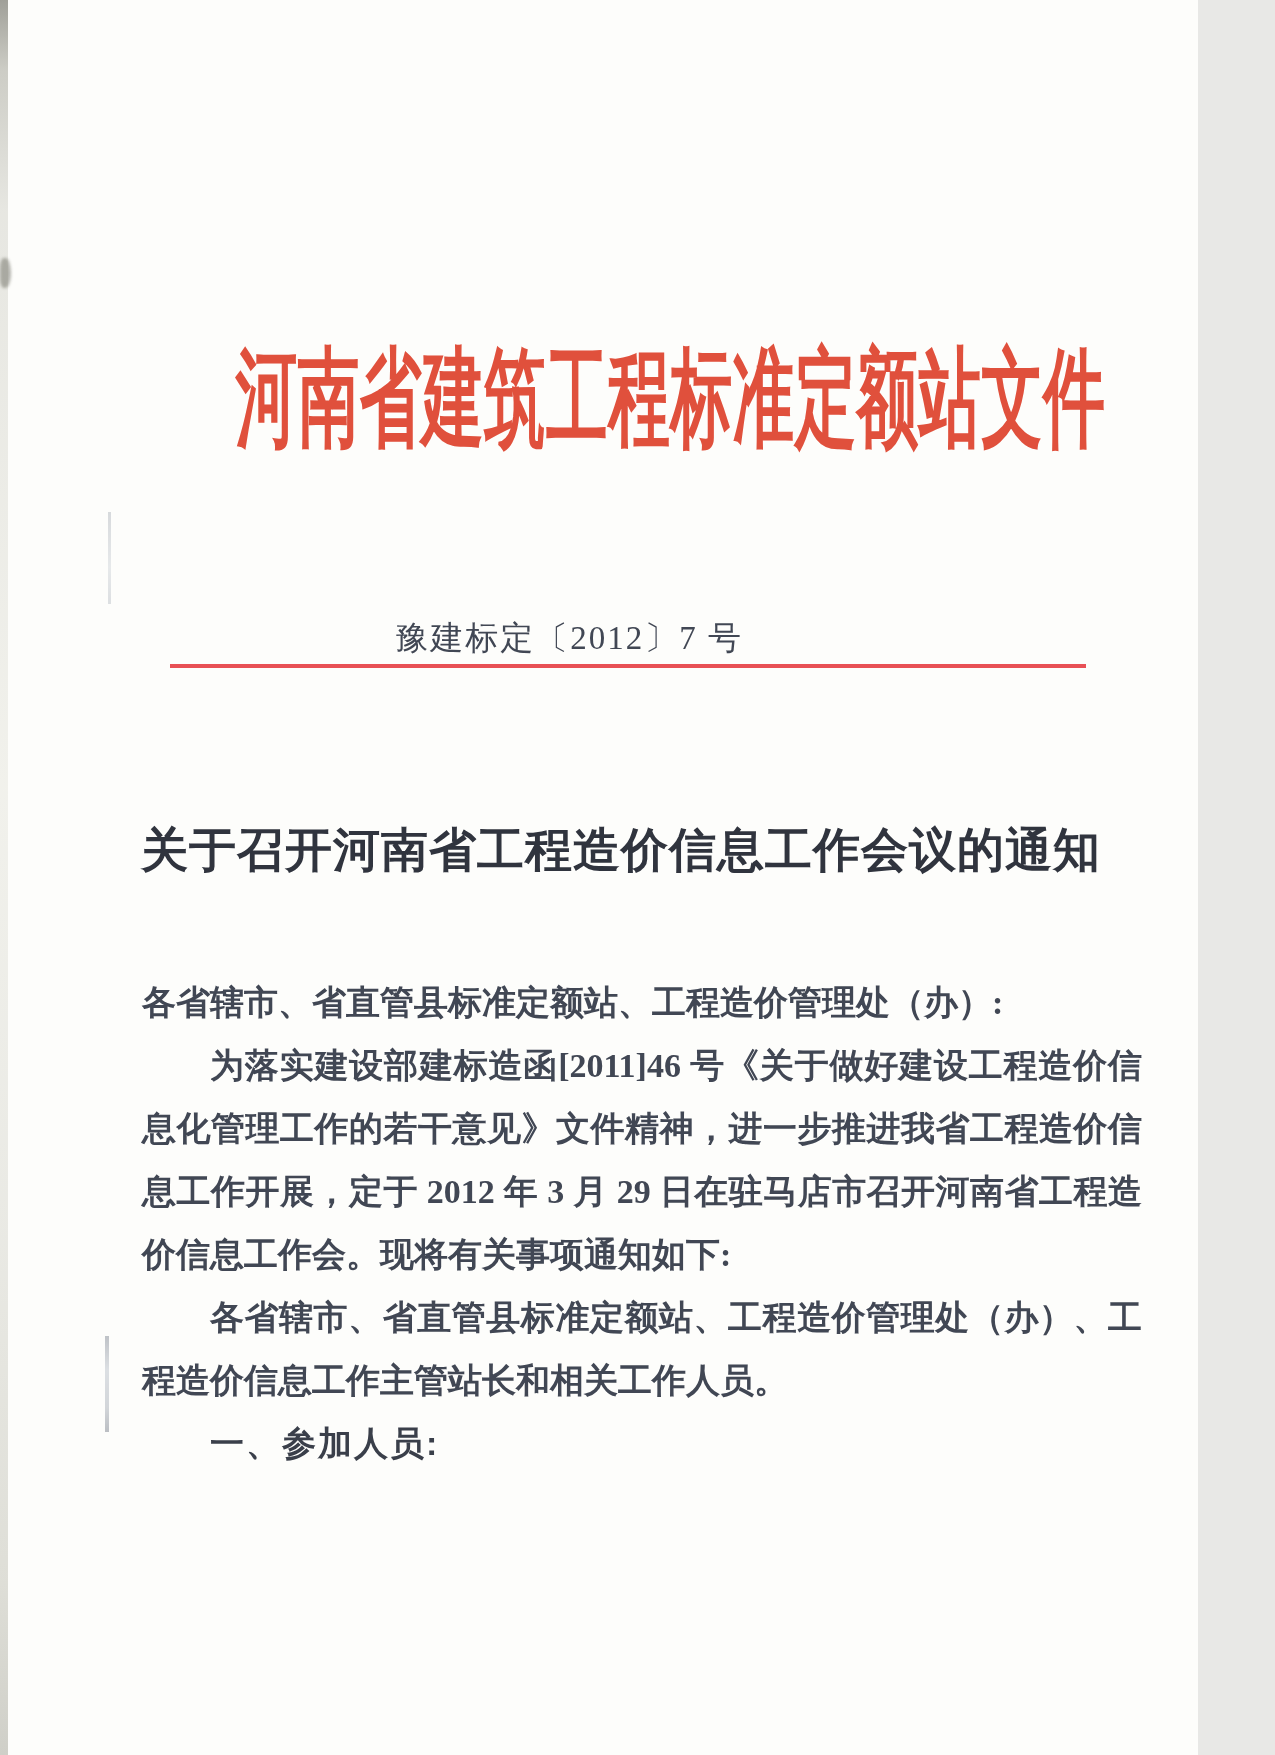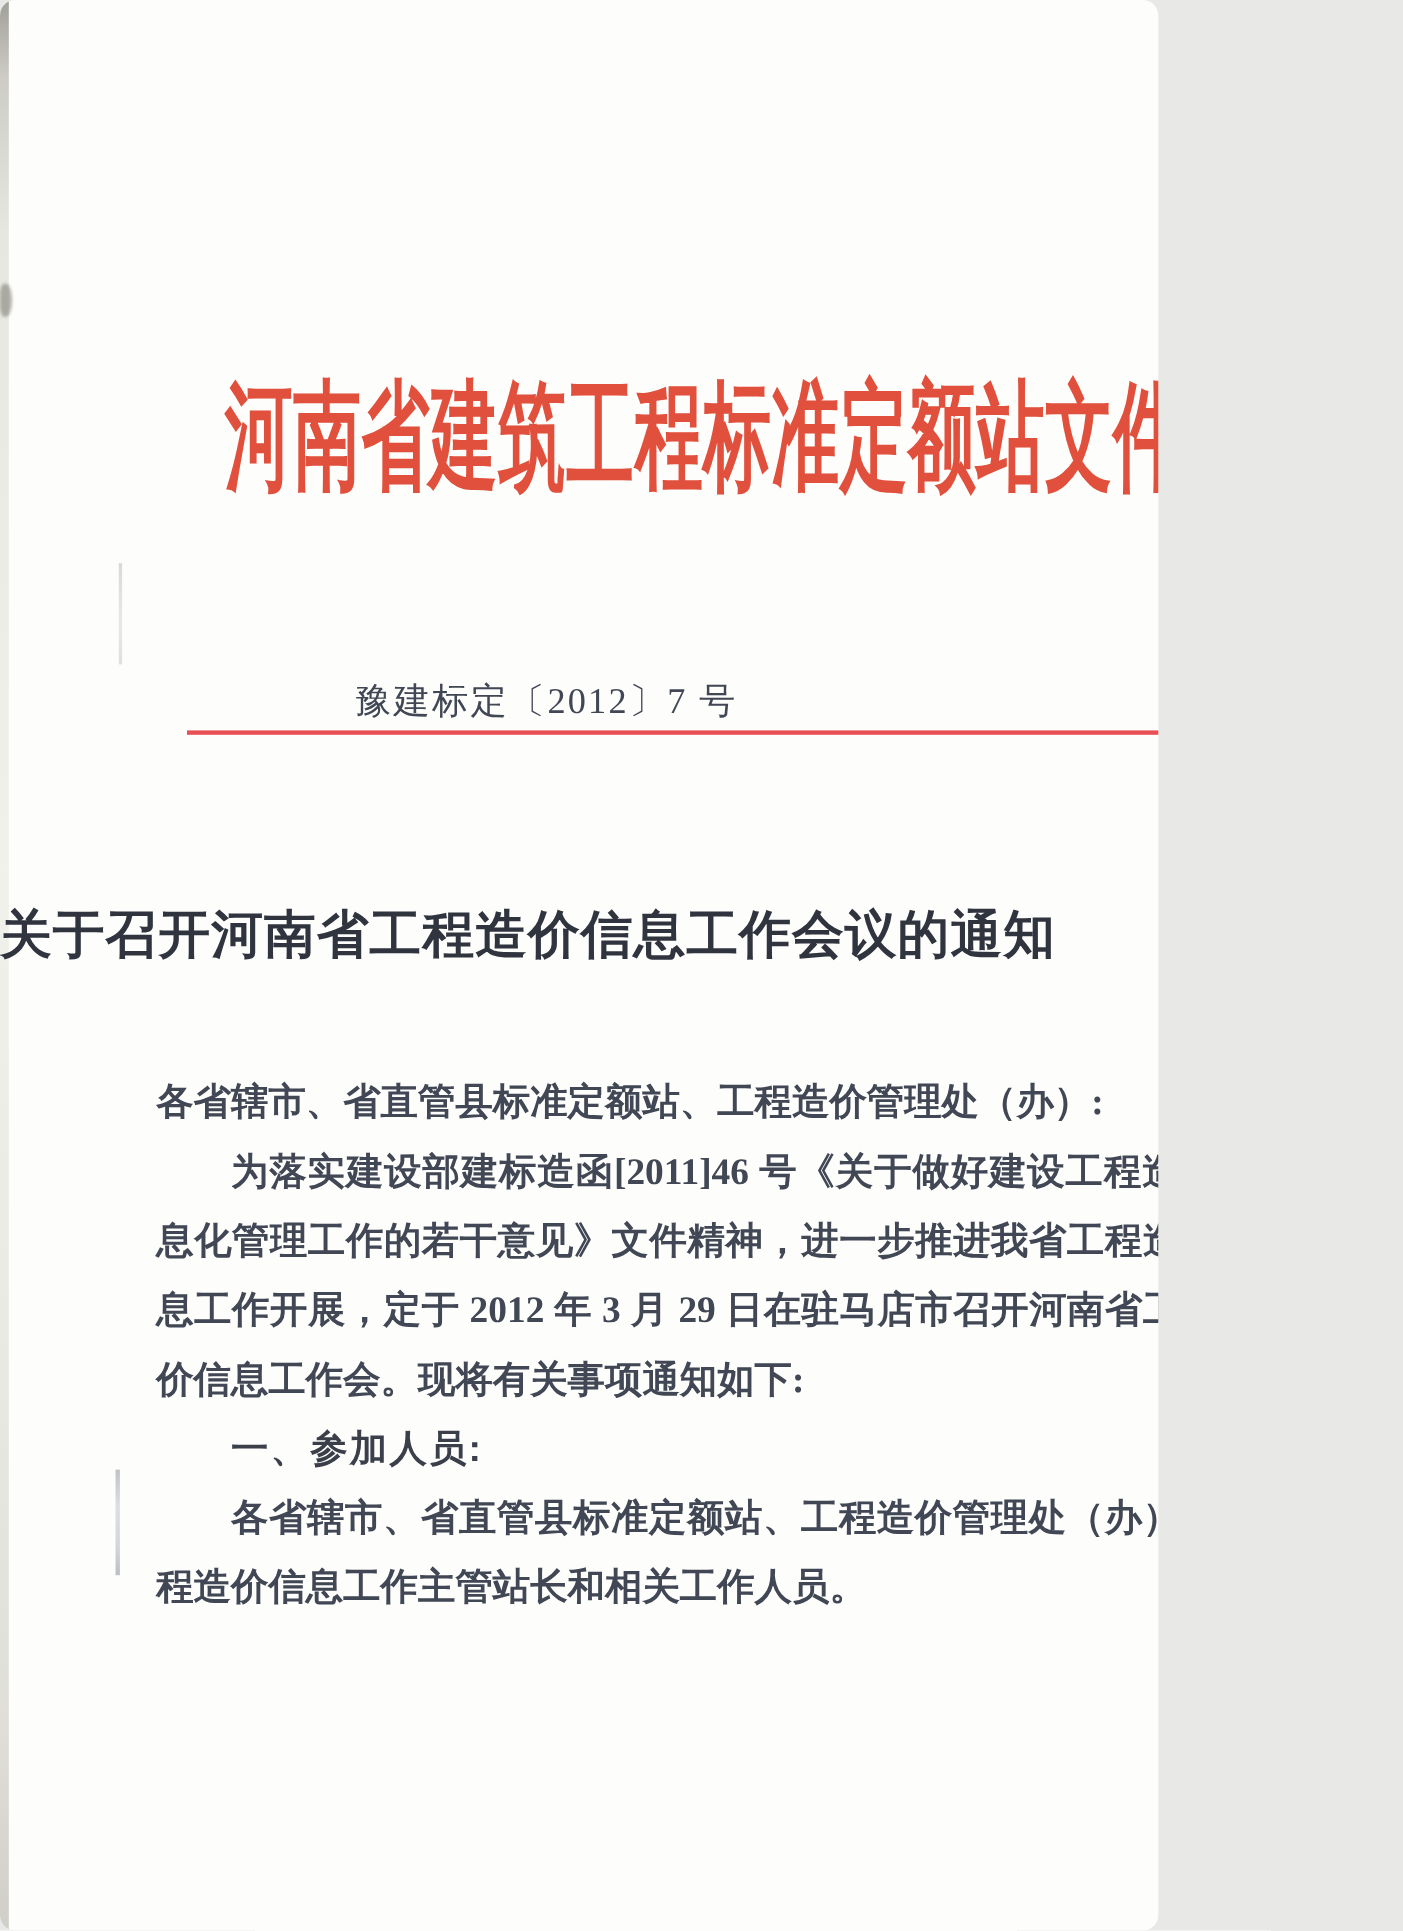--- a/index.html
+++ b/index.html
@@ -10,25 +10,24 @@
     --paper: #fdfdfb;
   }
   * { margin: 0; padding: 0; box-sizing: border-box; }
   html, body { width: 1275px; height: 1755px; overflow: hidden; }
   body {
     font-family: "Liberation Serif", "DejaVu Serif", serif;
     background: #e8e8e6;
   }
   .page {
     position: relative;
-    width: 1053px;
+    width: 1198px;
     height: 1755px;
     background: var(--paper);
     overflow: hidden;
-    border-radius: 14px;
   }
 
   
   .scan-edge-left {
     position: absolute; left: 0; top: 0; width: 8px; height: 1755px;
     background: linear-gradient(to bottom,
       #8f8f87 0%, #c4c4bc 4%, #e3e3dd 12%, #efefe9 45%,
       #e6e6e0 70%, #d9d9d1 90%, #c7c7bf 100%);
     opacity: 0.85;
   }
@@ -85,24 +84,25 @@
   
   .red-rule {
     position: absolute; top: 664px; left: 170px;
     width: 916px; height: 4px;
     background: var(--rule-red);
   }
 
   
   .subject {
     position: absolute; top: 824px; left: 0; width: 100%;
-    white-space: nowrap;
+    text-align: center; white-space: nowrap;
     font-size: 47px; line-height: 52px; font-weight: bold;
     color: var(--heading-ink);
     letter-spacing: 1px;
+    padding-left: 44px;
   }
 
   
   .body-block {
     position: absolute; top: 971px; left: 142px; width: 1000px;
     font-size: 34px; line-height: 63px;
     color: var(--ink);
     text-align: justify;
   }
   .body-block p { margin: 0; font-weight: bold; }
@@ -131,17 +131,17 @@
 
   <div class="doc-number">豫建标定〔2012〕7 号</div>
 
   <div class="red-rule"></div>
 
   <h1 class="subject">关于召开河南省工程造价信息工作会议的通知</h1>
 
   <div class="body-block">
     <p class="salutation">各省辖市、省直管县标准定额站、工程造价管理处（办）:</p>
     <p class="para-indent">为落实建设部建标造函[2011]46 号《关于做好建设工程造价信息化管理工作的若干意见》文件精神，进一步推进我省工程造价信息工作开展，定于 2012 年 3 月 29 日在驻马店市召开河南省工程造价信息工作会。现将有关事项通知如下:</p>
+    <p class="para-indent">各省辖市、省直管县标准定额站、工程造价管理处（办）、工程造价信息工作主管站长和相关工作人员。</p>
     <p class="para-indent section-heading">一、参加人员:</p>
-    <p class="para-indent">各省辖市、省直管县标准定额站、工程造价管理处（办）、工程造价信息工作主管站长和相关工作人员。</p>
   </div>
 
 </div>
 
 </body></html>

